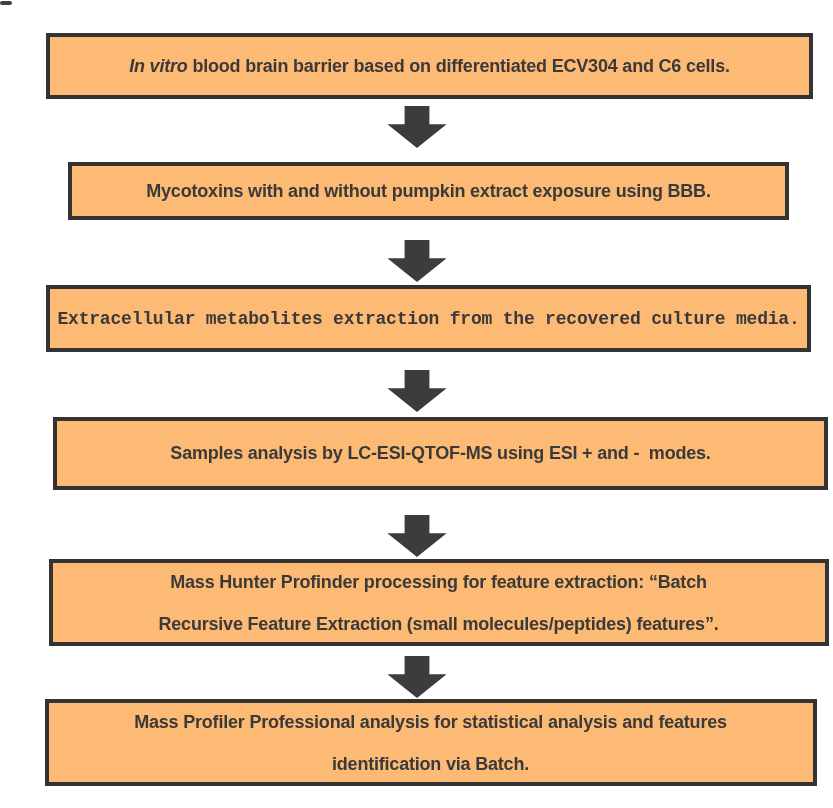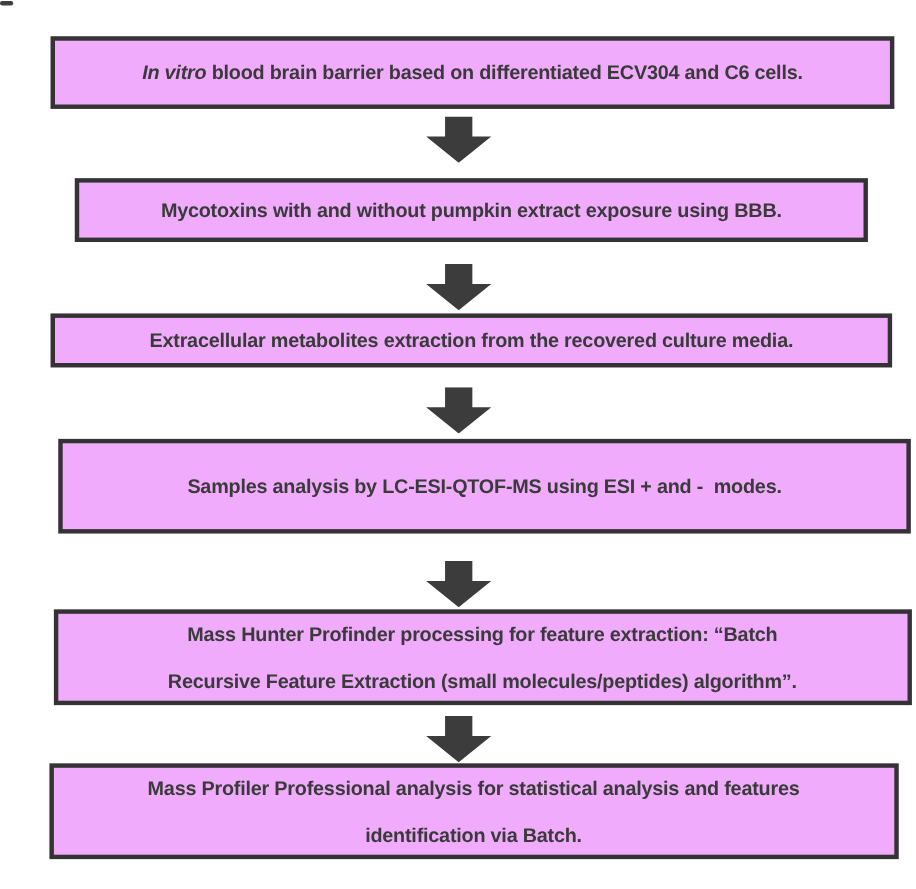--- a/index.html
+++ b/index.html
@@ -22,21 +22,21 @@
     position: absolute;
     top: 1px;
     left: 0;
     width: 12px;
     height: 4px;
     background: #3f3f3f;
     border-radius: 2px;
   }
   .box {
     box-sizing: border-box;
-    background: #f0abfc;
+    background: #fdba74;
     border: 4px solid #333333;
     display: flex;
     flex-direction: column;
     justify-content: center;
     align-items: center;
     margin-left: 32px;
   }
   .line {
     font-weight: bold;
     font-size: 18px;
@@ -54,23 +54,23 @@
   .arrow {
     display: block;
     width: 62px;
     height: 42px;
   }
   
   .s1 { width: 767px; height: 66px; margin-top: 33px; transform: translateX(-3px); }
   .a1 { margin-top: 7px; }
   .s2 { width: 721px; height: 58px; margin-top: 14px; transform: translateX(-4px); }
   .a2 { margin-top: 20px; }
-  .s3 { width: 765px; height: 49px; margin-top: 3px;  transform: translateX(-4px); }
+  .s3 { width: 765px; height: 67px; margin-top: 3px;  transform: translateX(-4px); font-family: Liberation Mono, monospace; }
   .a3 { margin-top: 18px; }
-  .s4 { width: 775px; height: 86px; margin-top: 5px;  transform: translateX(8px); }
+  .s4 { width: 775px; height: 73px; margin-top: 5px;  transform: translateX(8px); }
   .a4 { margin-top: 25px; }
   .s5 { width: 780px; height: 87px; margin-top: 2px;  transform: translateX(6px); }
   .a5 { margin-top: 10px; }
   .s6 { width: 772px; height: 87px; margin-top: 1px;  transform: translateX(-2px); }
 </style>
 </head>
 <body>
 
 <div class="page">
 
@@ -103,21 +103,21 @@
   <div class="box s4">
     <div class="line">Samples analysis by LC-ESI-QTOF-MS using ESI + and -  modes.</div>
   </div>
 
   <svg class="arrow a4" viewBox="0 0 64 44">
     <polygon points="19,0 45,0 45,19 63,19 32,44 1,19 19,19" fill="#3c3c3c"></polygon>
   </svg>
 
   <div class="box s5 two-line">
     <div class="line">Mass Hunter Profinder processing for feature extraction: “Batch</div>
-    <div class="line">Recursive Feature Extraction (small molecules/peptides) algorithm”.</div>
+    <div class="line">Recursive Feature Extraction (small molecules/peptides) features”.</div>
   </div>
 
   <svg class="arrow a5" viewBox="0 0 64 44">
     <polygon points="19,0 45,0 45,19 63,19 32,44 1,19 19,19" fill="#3c3c3c"></polygon>
   </svg>
 
   <div class="box s6 two-line">
     <div class="line">Mass Profiler Professional analysis for statistical analysis and features</div>
     <div class="line">identification via Batch.</div>
   </div>

